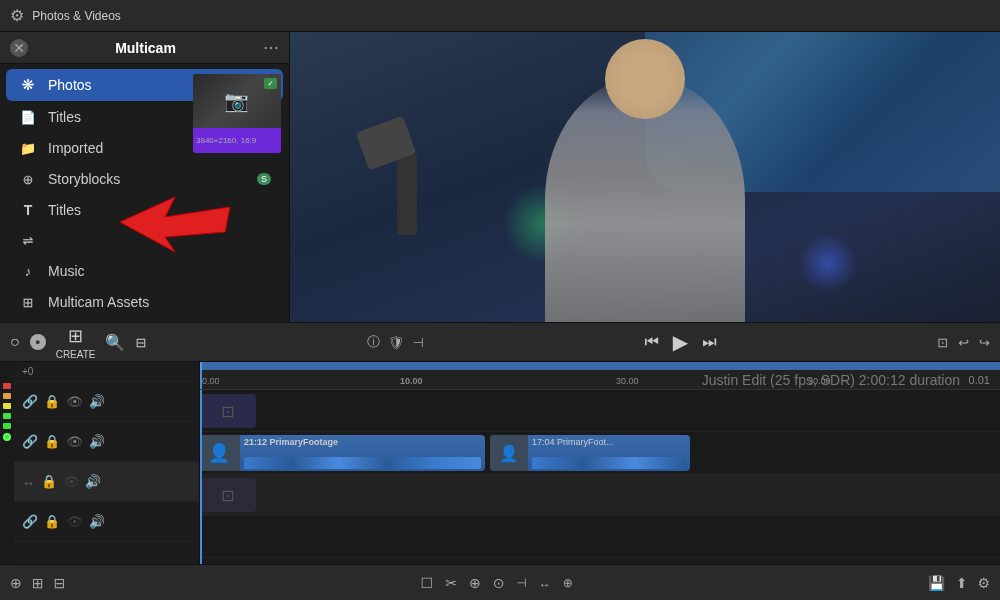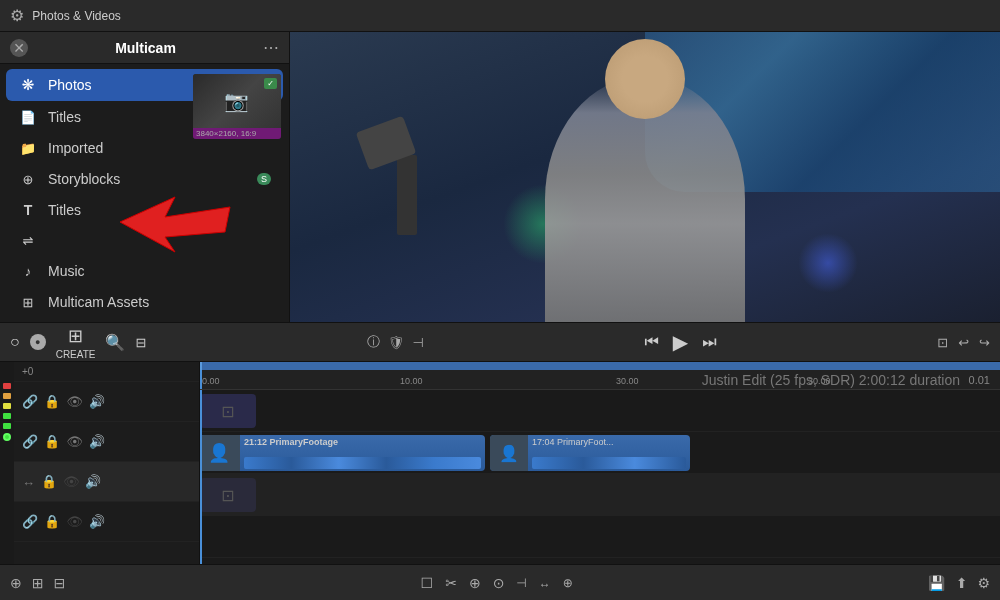--- a/index.html
+++ b/index.html
@@ -321,22 +321,22 @@
       background: linear-gradient(135deg, #2a2a2a 0%, #444 50%, #333 100%);
       position: relative;
       display: flex;
       align-items: center;
       justify-content: center;
     }
 
     .thumb-meta {
       font-size: 8px;
       color: #aaa;
-      padding: 1px 3px;
-      background: #701a75;
+      padding: 8px 3px;
+      background: #6d28d9;
     }
 
     .timeline-ruler-row {
       height: 20px;
       background: #222;
       display: flex;
       align-items: center;
       position: relative;
       border-bottom: 1px solid #333;
     }
@@ -525,21 +525,21 @@
 
       <div style="height:8px;background:#3a6aaa;position:relative;">
         <div style="position:absolute;left:0;top:0;height:100%;width:2px;background:#5a9add;"></div>
       </div>
 
       <div class="timeline-ruler-row">
         <div style="position:absolute;left:2px;">
           <span style="color:#888;font-size:9px;">0.00</span>
         </div>
         <div style="position:absolute;left:25%;">
-          <span style="color:#888;font-size:9px;">10.00</span>
+          <span style="color:#888;font-size:9px;font-weight:bold;">10.00</span>
         </div>
         <div style="position:absolute;left:52%;">
           <span style="color:#888;font-size:9px;">30.00</span>
         </div>
         <div style="position:absolute;left:76%;">
           <span style="color:#888;font-size:9px;">30.00</span>
         </div>
 
         <div style="position:absolute;left:0;top:0;width:2px;height:100%;background:#4a90d9;"></div>
 

